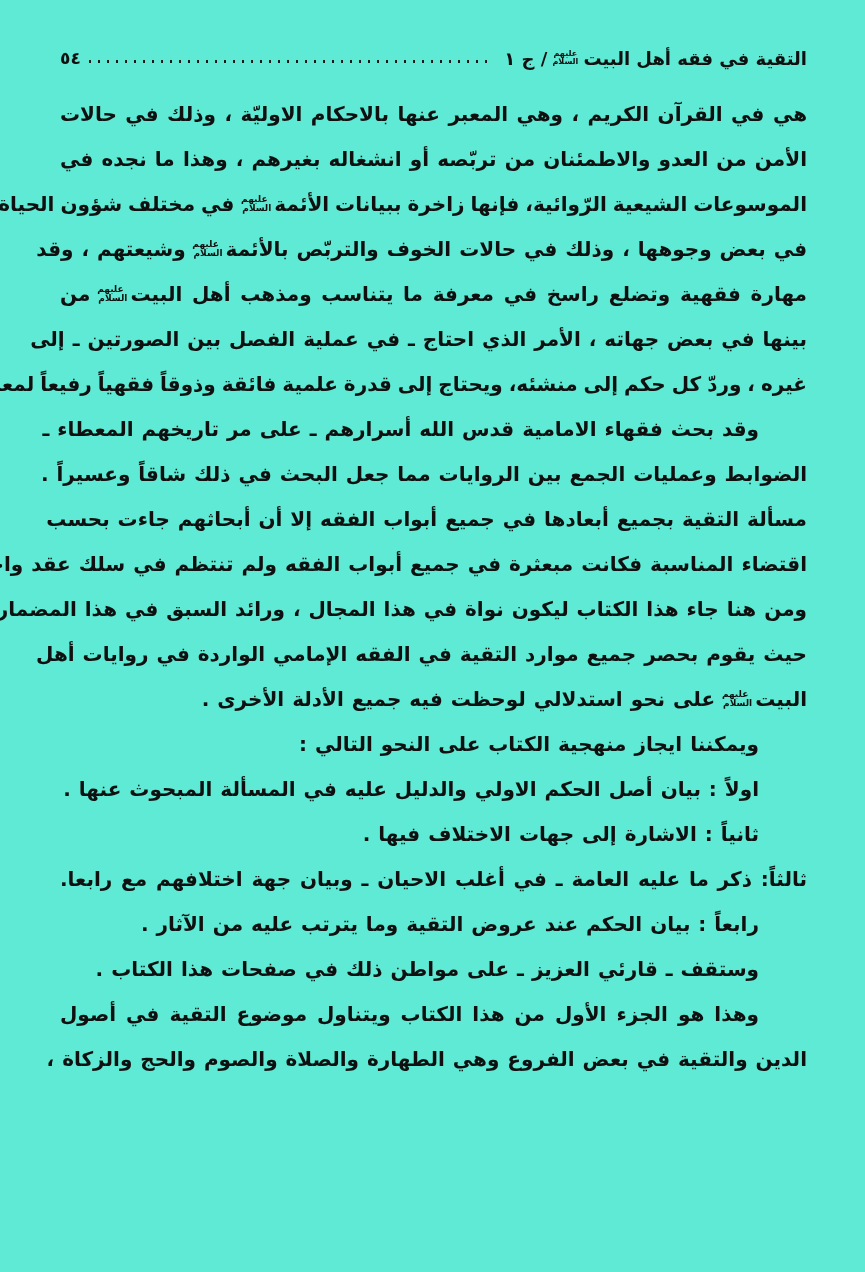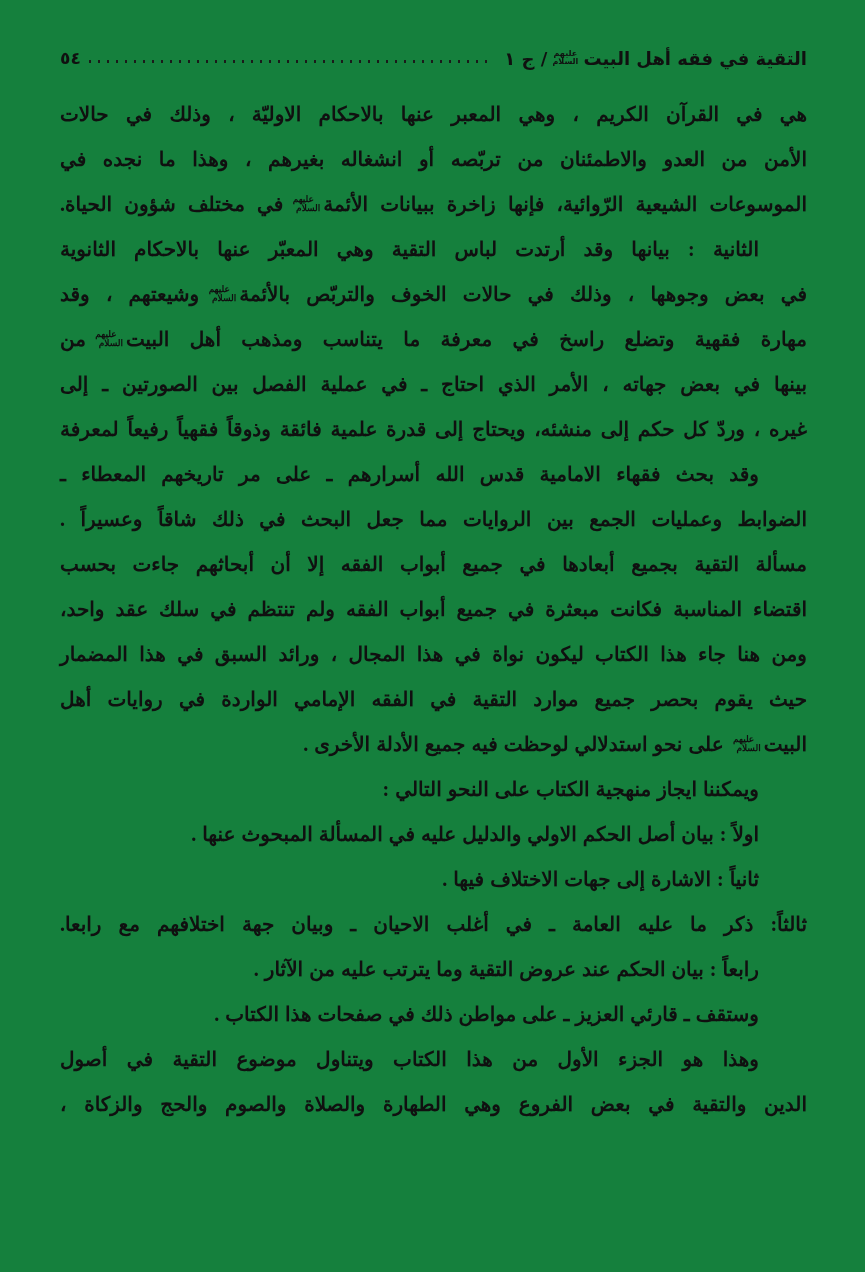--- a/index.html
+++ b/index.html
@@ -7,21 +7,21 @@
     width:865px;height:1272px;
     background:#ffffff;
     color:#101010;
     font-family:"DejaVu Sans", sans-serif;
     overflow:hidden;
   }
   .page{
     box-sizing:border-box;
     width:865px;height:1272px;
     padding:36px 58px 0 60px;
-    background:#15803d;
+    background:#5eead4;
   }
   
   .runhead{
     display:flex;
     align-items:flex-end;
     height:34px;
     margin-bottom:22px;
     direction:ltr;
   }
   .pagenum{
@@ -37,21 +37,21 @@
     background-image:repeating-linear-gradient(to right,#1a1a1a 0 2px,transparent 2px 9px);
   }
   .runtitle{
     direction:rtl;
     font-size:18px;
     font-weight:bold;
     white-space:nowrap;
     padding-bottom:1px;
   }
   
-  .bodytext{direction:rtl;font-family:Liberation Serif, serif;}
+  .bodytext{direction:rtl;}
   .line{
     direction:rtl;
     height:45px;
     line-height:45px;
     font-size:20px;
     font-weight:bold;
     text-align:justify;
     text-align-last:justify;
     white-space:nowrap;
     overflow:visible;
@@ -87,21 +87,20 @@
   <div class="runhead">
     <span class="pagenum">٥٤</span>
     <div class="leader"></div>
     <span class="runtitle"><span>التقية في فقه أهل البيت</span><span class="hon">عليهم السلام</span><span>/ ج ١</span></span>
   </div>
 
   <div class="bodytext">
     <div class="line">هي في القرآن الكريم ، وهي المعبر عنها بالاحكام الاوليّة ، وذلك في حالات</div>
     <div class="line">الأمن من العدو والاطمئنان من تربّصه أو انشغاله بغيرهم ، وهذا ما نجده في</div>
     <div class="line tight"><span>الموسوعات الشيعية الرّوائية، فإنها زاخرة ببيانات الأئمة</span><span class="hon">عليهم السلام</span><span>في مختلف شؤون الحياة.</span></div>
-    <div class="line ind">الثانية : بيانها وقد أرتدت لباس التقية وهي المعبّر عنها بالاحكام الثانوية</div>
     <div class="line"><span>في بعض وجوهها ، وذلك في حالات الخوف والتربّص بالأئمة</span><span class="hon">عليهم السلام</span><span>وشيعتهم ، وقد</span></div>
     <div class="line"><span>مهارة فقهية وتضلع راسخ في معرفة ما يتناسب ومذهب أهل البيت</span><span class="hon">عليهم السلام</span><span>من</span></div>
     <div class="line">بينها في بعض جهاته ، الأمر الذي احتاج ـ في عملية الفصل بين الصورتين ـ إلى</div>
     <div class="line tight">غيره ، وردّ كل حكم إلى منشئه، ويحتاج إلى قدرة علمية فائقة وذوقاً فقهياً رفيعاً لمعرفة</div>
     <div class="line ind">وقد بحث فقهاء الامامية قدس الله أسرارهم ـ على مر تاريخهم المعطاء ـ</div>
     <div class="line">الضوابط وعمليات الجمع بين الروايات مما جعل البحث في ذلك شاقاً وعسيراً .</div>
     <div class="line">مسألة التقية بجميع أبعادها في جميع أبواب الفقه إلا أن أبحاثهم جاءت بحسب</div>
     <div class="line">اقتضاء المناسبة فكانت مبعثرة في جميع أبواب الفقه ولم تنتظم في سلك عقد واحد،</div>
     <div class="line">ومن هنا جاء هذا الكتاب ليكون نواة في هذا المجال ، ورائد السبق في هذا المضمار</div>
     <div class="line">حيث يقوم بحصر جميع موارد التقية في الفقه الإمامي الواردة في روايات أهل</div>

